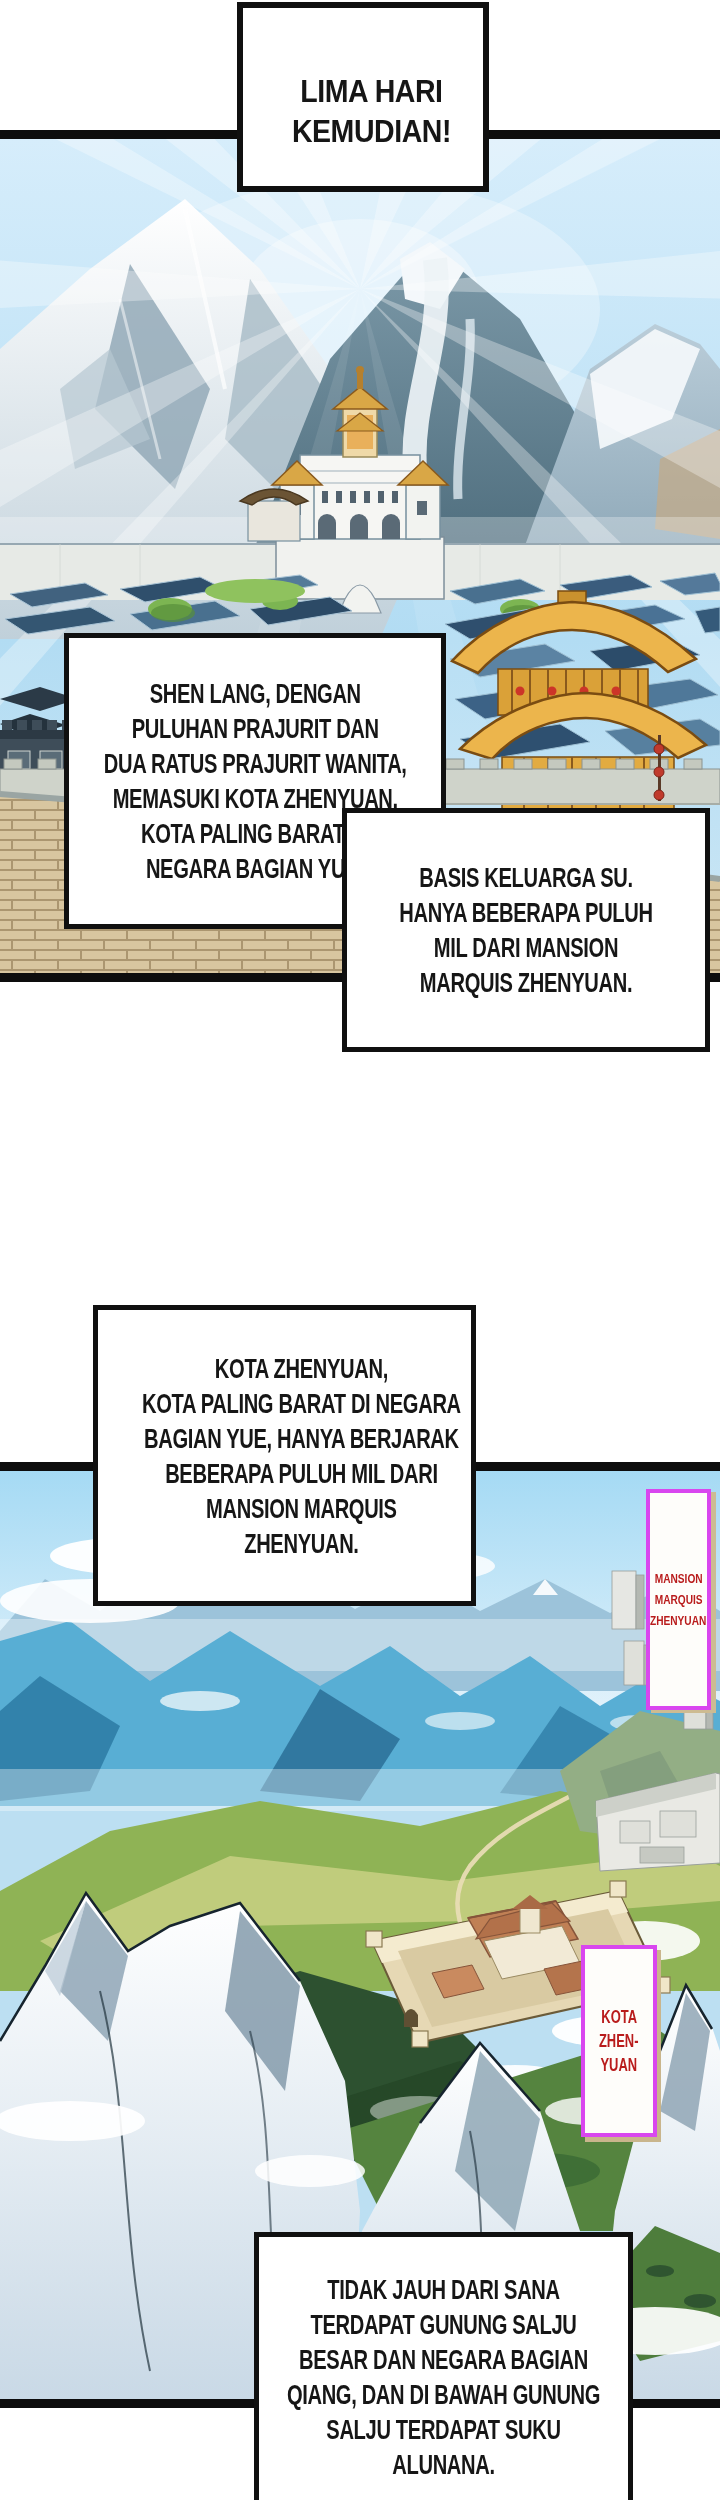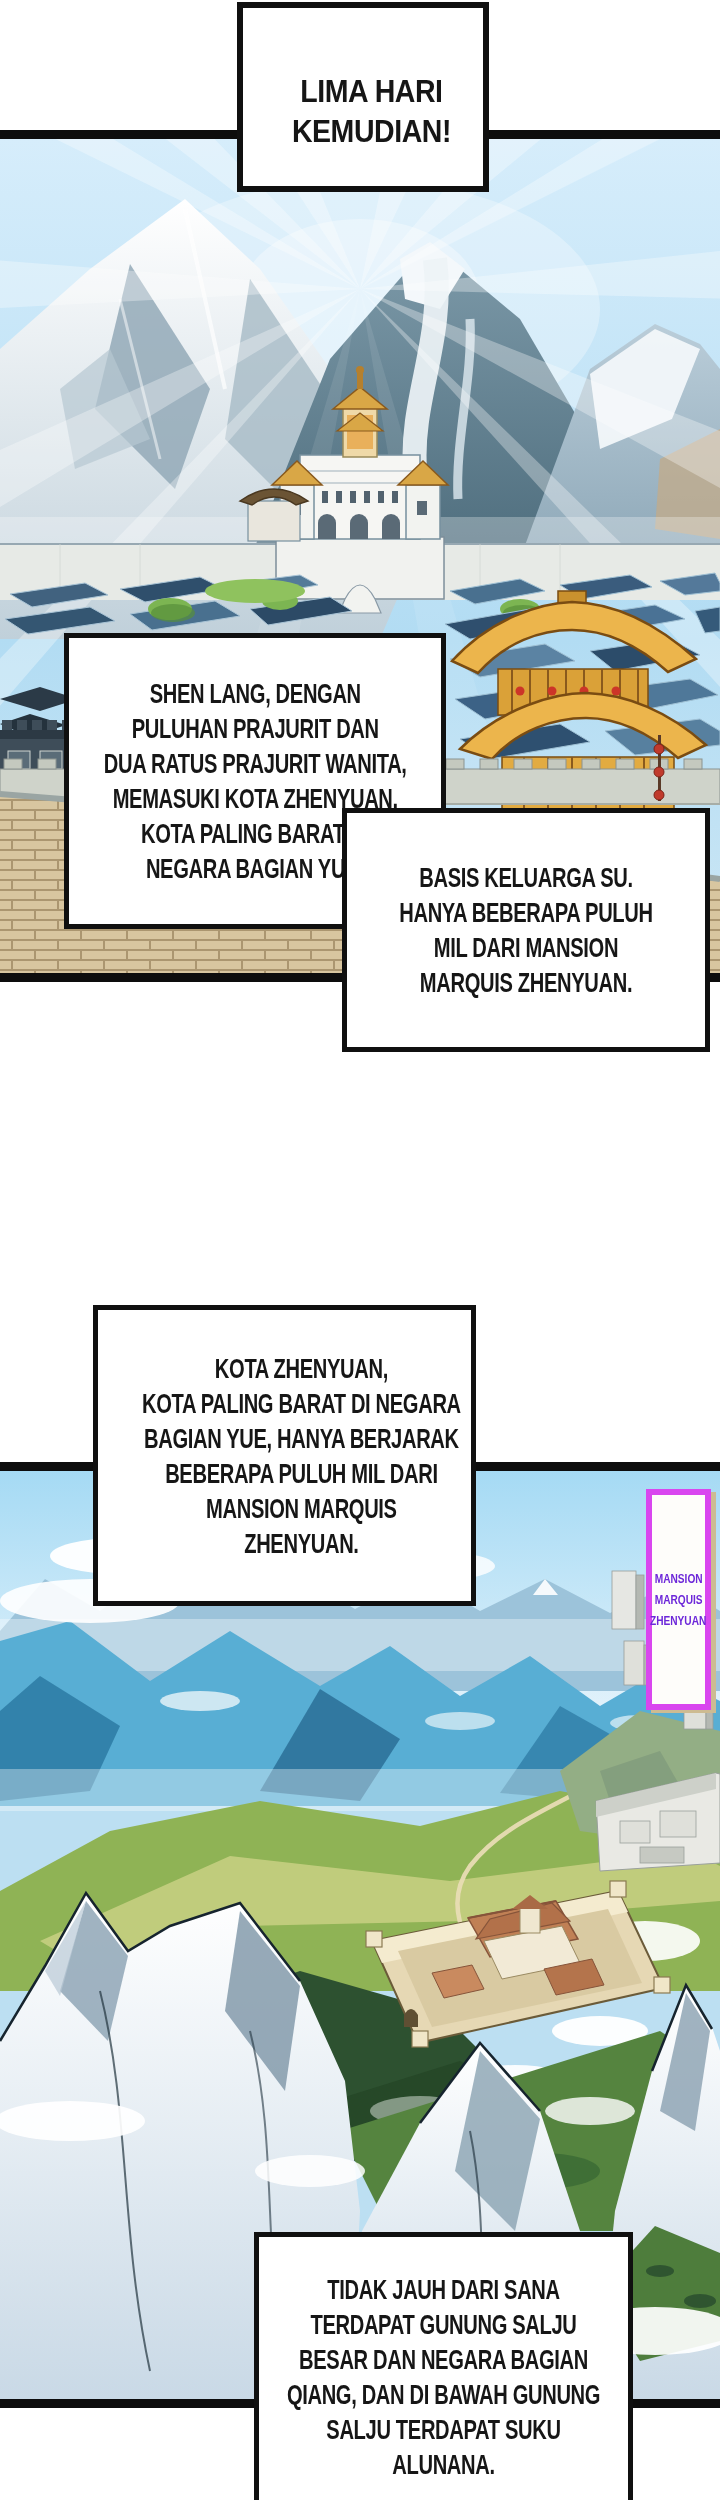--- a/index.html
+++ b/index.html
@@ -28,24 +28,24 @@
   .box2{left:64px;top:633px;width:382px;height:296px;}
   .box3{left:342px;top:786px;width:368px;height:244px;margin-top:22px;}
   .box4{left:93px;top:1305px;width:383px;height:301px;padding-left:33px;}
   .box5{left:254px;top:2232px;width:379px;height:290px;}
   .cap-text{text-align:center;font-weight:bold;color:#161616;}
   .t27{font-size:28px;line-height:35px;letter-spacing:-0.5px;transform:scaleX(0.72);}
   .t31{font-size:31px;line-height:40px;letter-spacing:-0.5px;transform:scaleX(0.92);}
   .ln{display:block;white-space:nowrap;}
   
   .sign{
-    position:absolute;background:#fefdfa;border:6px solid #d946ef;
+    position:absolute;background:#fefdfa;border:4px solid #d946ef;
     box-sizing:border-box;display:flex;flex-direction:column;
     align-items:center;justify-content:center;text-align:center;
-    font-weight:bold;color:#6d28d9;z-index:5;
+    font-weight:bold;color:#b91c1c;z-index:5;
   }
   .signA{left:646px;top:1489px;width:65px;height:221px;
     font-size:13px;line-height:21px;box-shadow:5px 3px 0 #cdbb92;}
   .signA .ln{transform:scaleX(0.78);}
   .signB{left:581px;top:1945px;width:76px;height:192px;
     font-size:17.5px;line-height:24px;box-shadow:4px 5px 0 #c9b58c;}
   .signB .ln{transform:scaleX(0.74);}
 </style>
 </head>
 <body>
@@ -422,14 +422,19 @@
       <span class="ln">ALUNANA.</span>
     </div>
   </div>
 
   <div class="sign signA">
     <span class="ln">MANSION</span>
     <span class="ln">MARQUIS</span>
     <span class="ln">ZHENYUAN</span>
   </div>
 
+  <div class="sign signB">
+    <span class="ln">KOTA</span>
+    <span class="ln">ZHEN-</span>
+    <span class="ln">YUAN</span>
+  </div>
 
 </div>
 
 </body></html>

